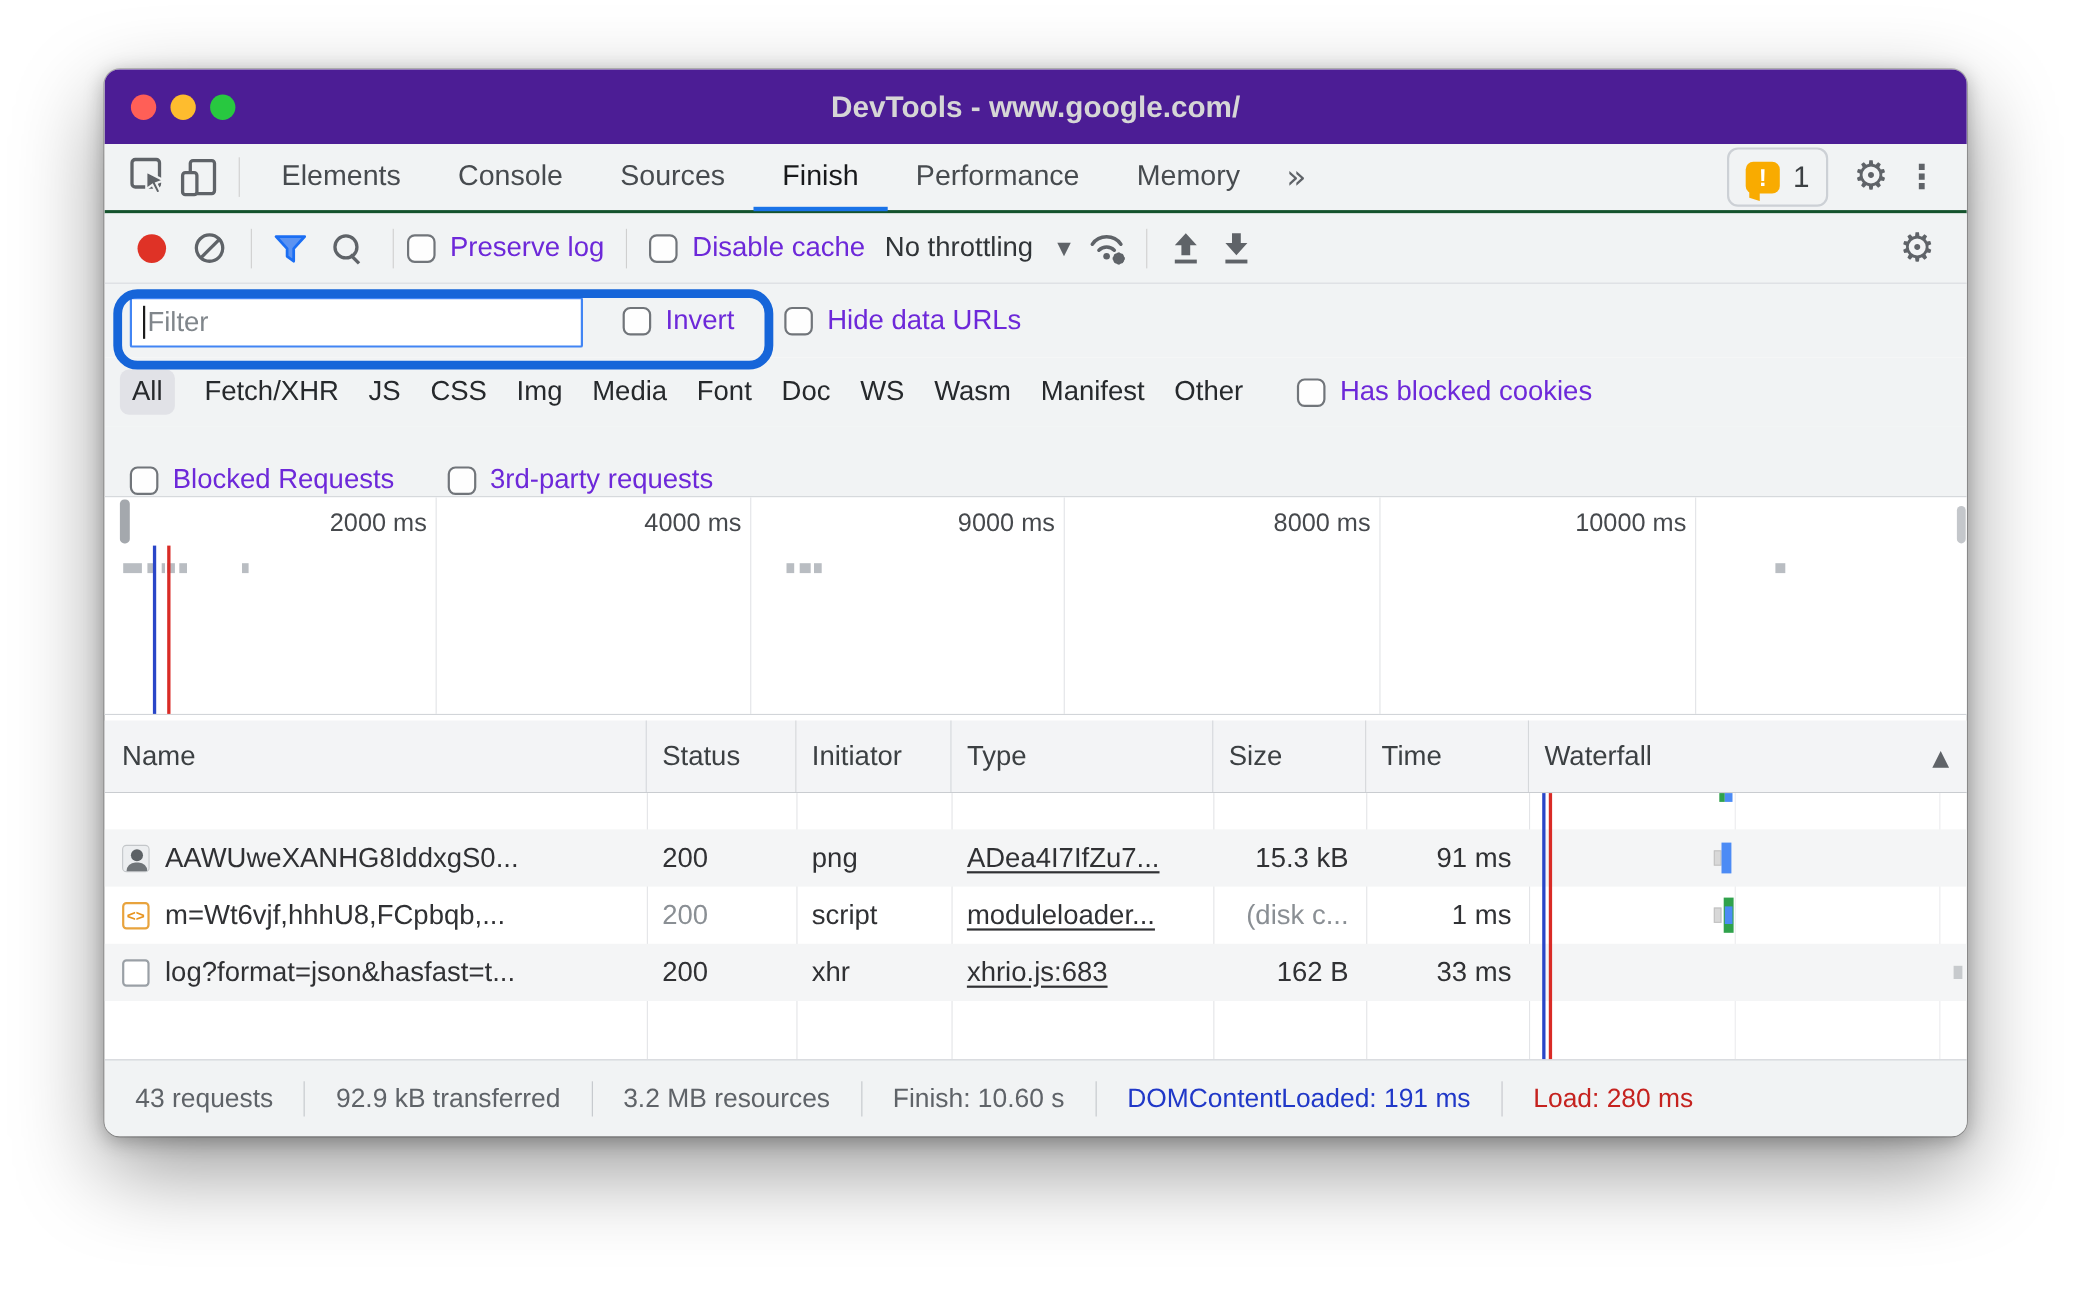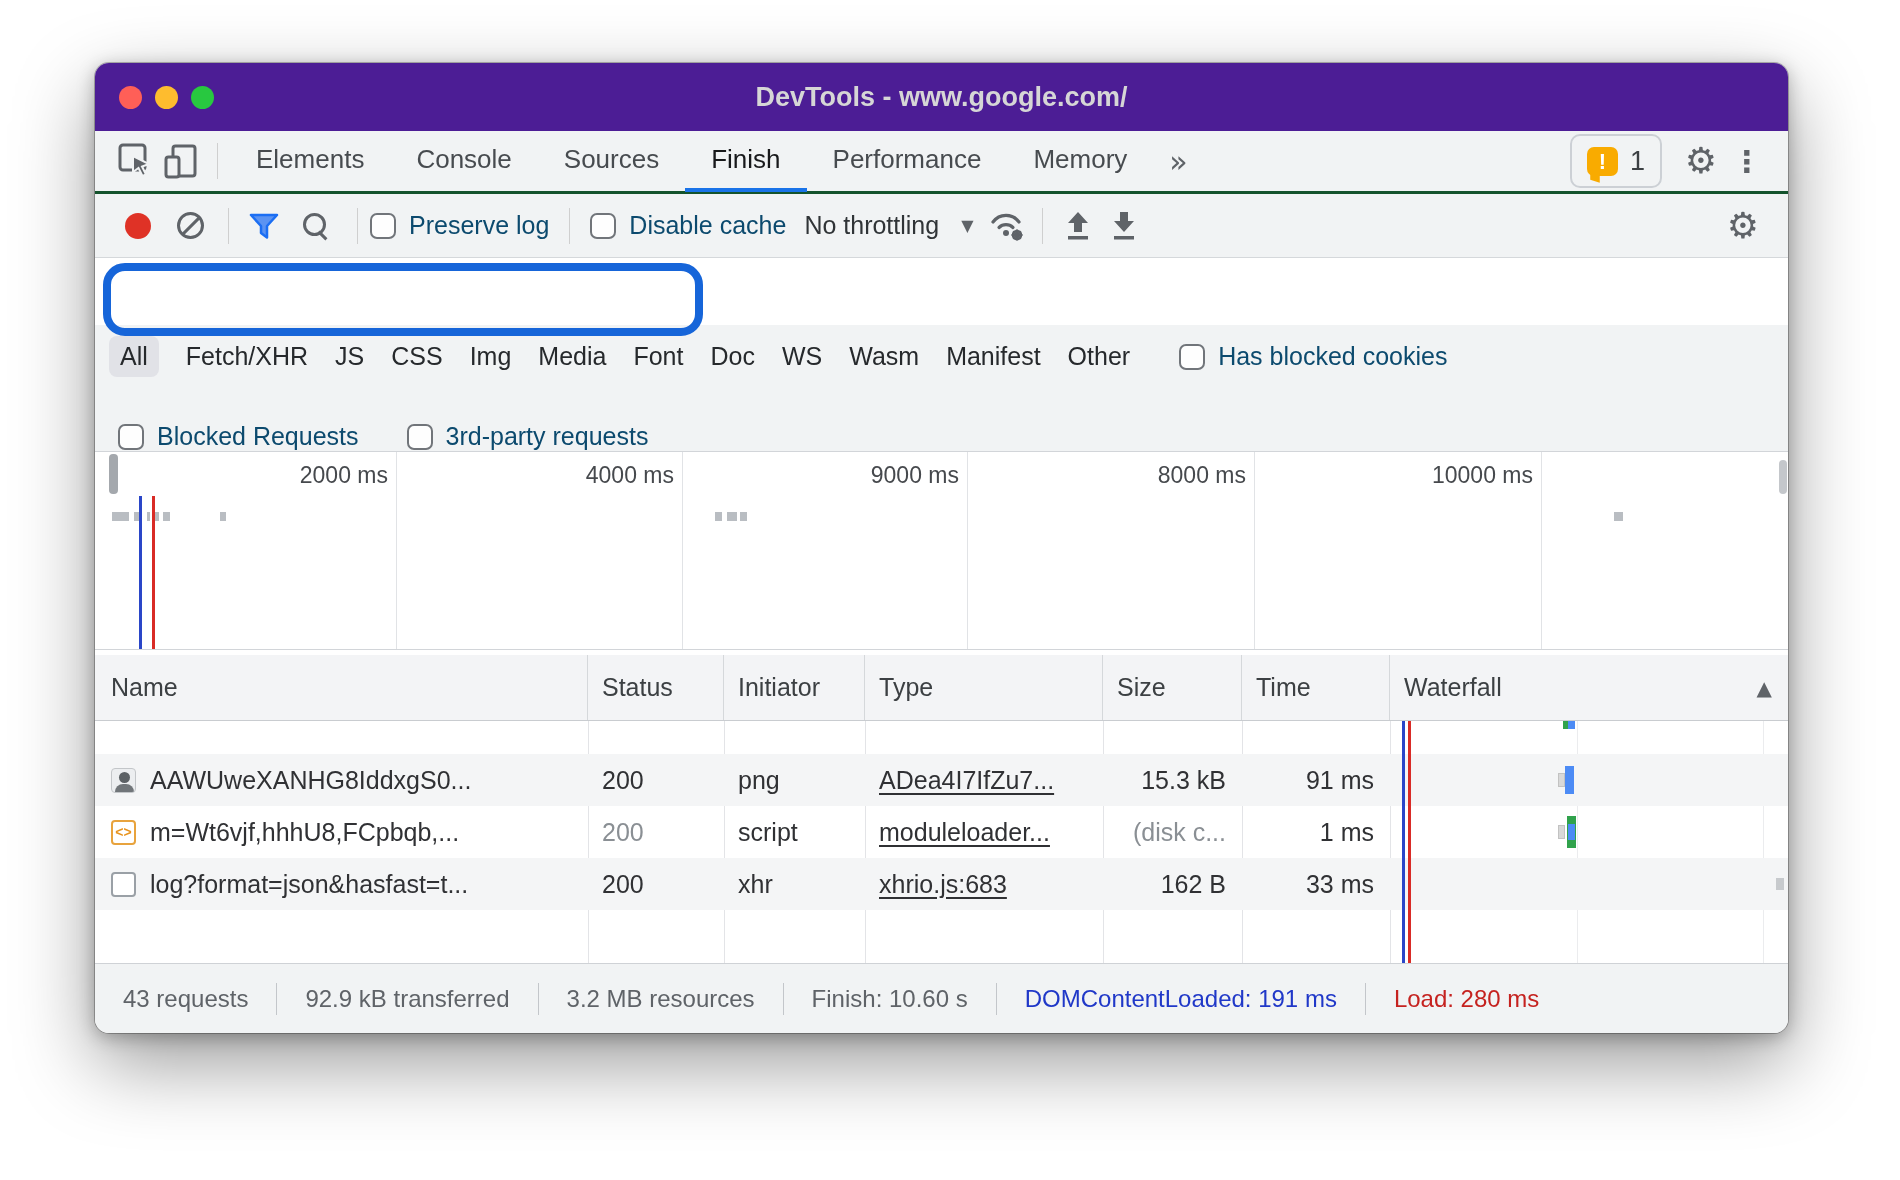--- a/index.html
+++ b/index.html
@@ -41,21 +41,21 @@
   .toolbar { position:absolute; left:0; top:131px; right:0; height:64px; background:#f1f3f4;
              border-bottom:1px solid #d5d8db; display:flex; align-items:center; padding:0 22px; }
   .record { width:26px; height:26px; border-radius:50%; background:#df3226; margin:0 14px 0 8px; flex:0 0 auto; }
   .block { position:relative; width:27px; height:27px; border:3px solid #5f6368; border-radius:50%; margin:0 12px; flex:0 0 auto; }
   .block::after { content:""; position:absolute; left:10px; top:-2px; width:3px; height:25px; background:#5f6368; transform:rotate(45deg); }
   .search { position:relative; width:30px; height:30px; margin:0 14px; flex:0 0 auto; }
   .search::before { content:""; position:absolute; left:2px; top:2px; width:17px; height:17px; border:3px solid #5f6368; border-radius:50%; }
   .search::after { content:""; position:absolute; left:20px; top:19px; width:3px; height:11px; background:#5f6368; transform:rotate(-45deg); }
   .cb { width:26px; height:26px; border:2.5px solid #71757a; border-radius:7px; background:#fefefe; flex:0 0 auto; }
   .cb-item { display:flex; align-items:center; gap:13px; flex:0 0 auto; }
-  .lbl { font-size:25px; color:#0c4a6e; white-space:nowrap; }
+  .lbl { font-size:25px; color:#6d28d9; white-space:nowrap; }
   .throttle { display:flex; align-items:center; gap:22px; margin:0 10px 0 18px; flex:0 0 auto; }
   .throttle .lbl { color:#303437; }
   .dd-arrow { font-size:16px; color:#5f6368; }
   .spacer { margin-left:auto; }
 
   
   .row-filter { position:absolute; left:0; top:195px; right:0; height:67px; background:#f1f3f4; display:flex; align-items:center; }
   .filter-input { position:absolute; left:23px; top:12px; width:412px; height:46px; background:#ffffff;
                   border:2px solid #4285f4; border-radius:2px; display:flex; align-items:center; padding:0 10px; }
   .caret { width:2px; height:30px; background:#1b1b1b; margin-right:2px; }
@@ -232,20 +232,34 @@
           <path d="M11 2 H19 V11 H25 L15 22 L5 11 H11 Z" fill="#5f6368"></path>
           <rect x="5" y="26" width="20" height="3.5" fill="#5f6368"></rect>
         </svg>
       </span>
     </div>
     <div class="iconbtn spacer">
       <span class="gear-glyph glyph">⚙</span>
     </div>
   </div>
 
+  <div class="row-filter">
+    <div class="filter-input">
+      <span class="caret"></span>
+      <span class="ph">Filter</span>
+    </div>
+    <div class="cb-item inv">
+      <span class="cb"></span>
+      <span class="lbl">Invert</span>
+    </div>
+    <div class="cb-item hide-urls">
+      <span class="cb"></span>
+      <span class="lbl">Hide data URLs</span>
+    </div>
+  </div>
   <div class="annotation"></div>
 
   <div class="row-chips">
     <span class="chip sel">All</span>
     <span class="chip">Fetch/XHR</span>
     <span class="chip">JS</span>
     <span class="chip">CSS</span>
     <span class="chip">Img</span>
     <span class="chip">Media</span>
     <span class="chip">Font</span>

